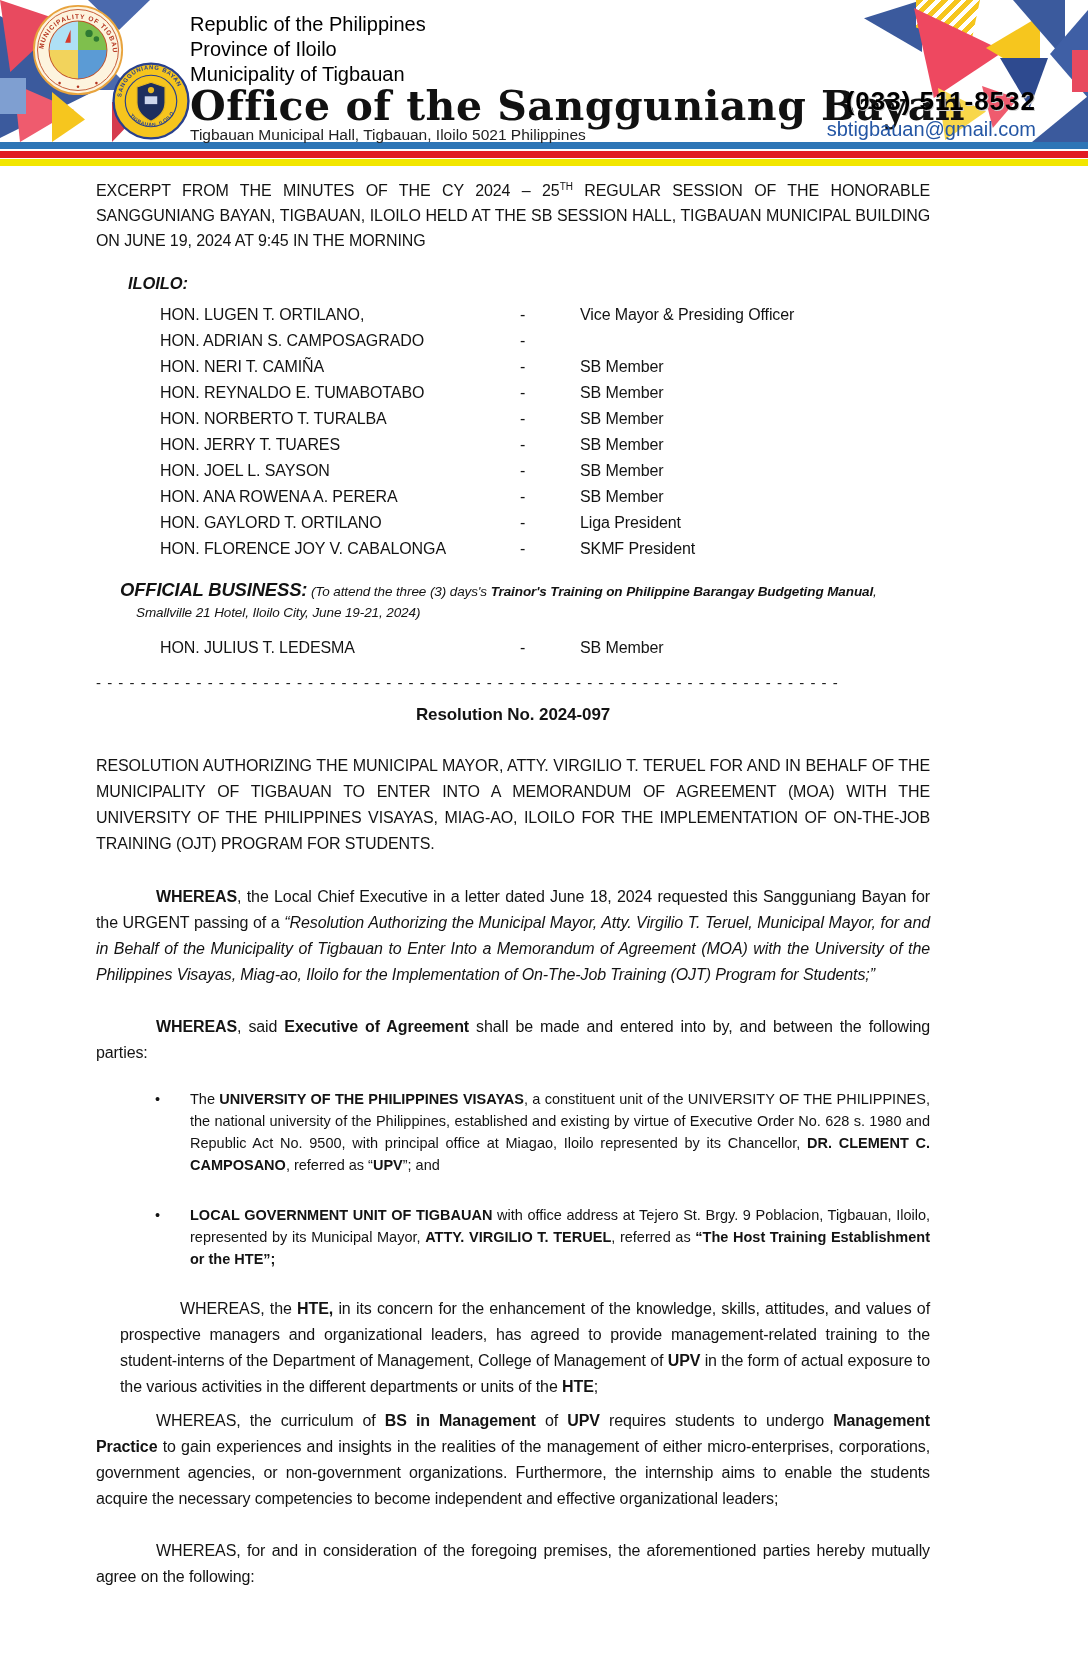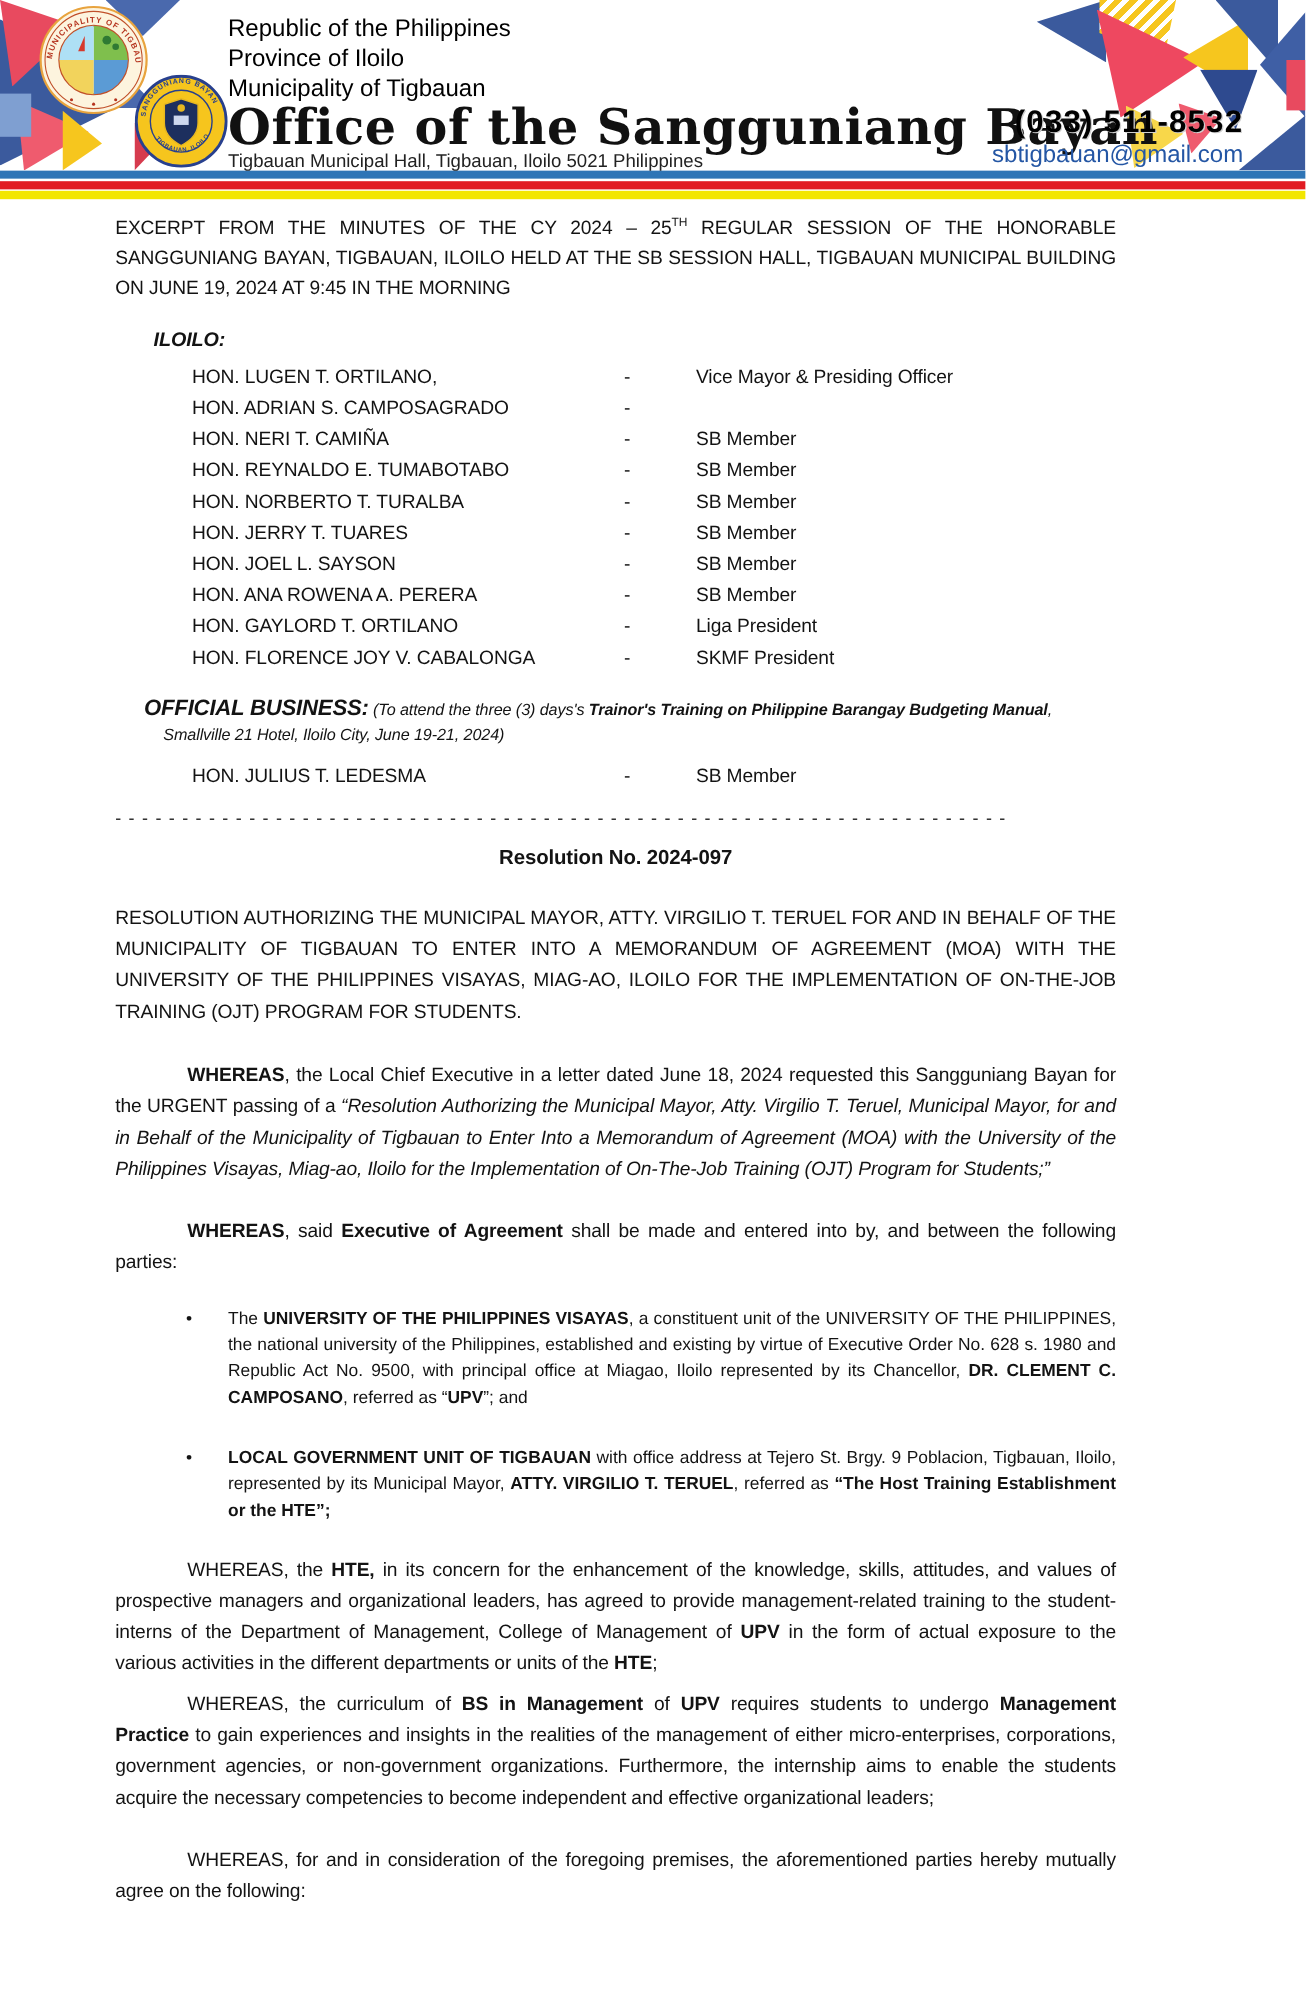--- a/index.html
+++ b/index.html
@@ -75,21 +75,21 @@
             font-size:13.5px;line-height:21px;font-style:italic;}
   .official .ob-label{font-weight:bold;font-size:18.5px;letter-spacing:-.2px;font-style:italic;}
 
   .dashsep{margin-top:13px;white-space:nowrap;overflow:hidden;font-size:15px;
            letter-spacing:1px;color:#222;}
   .res-no{text-align:center;font-weight:bold;font-size:17px;margin:14px 0 28px;}
   .res-title{line-height:26px;margin-bottom:27px;}
 
   .para{line-height:26px;text-indent:60px;margin-bottom:26px;}
   .para.tight{margin-bottom:16px;}
-  .para.nogap{margin-bottom:8px;}
+  .para.nogap{margin-bottom:8px;margin-left:24px;}
 
   .bullet-item{position:relative;margin:0 0 20px 94px;font-size:14.5px;
                line-height:22px;letter-spacing:0;text-align:justify;}
   .bullet-item .marker{position:absolute;left:-35px;top:0;}
   .parties{margin-top:22px;}
   .after-bullets{margin-top:26px;}
 
   .r-b{font-weight:bold;}
   .r-i{font-style:italic;}
 </style>

